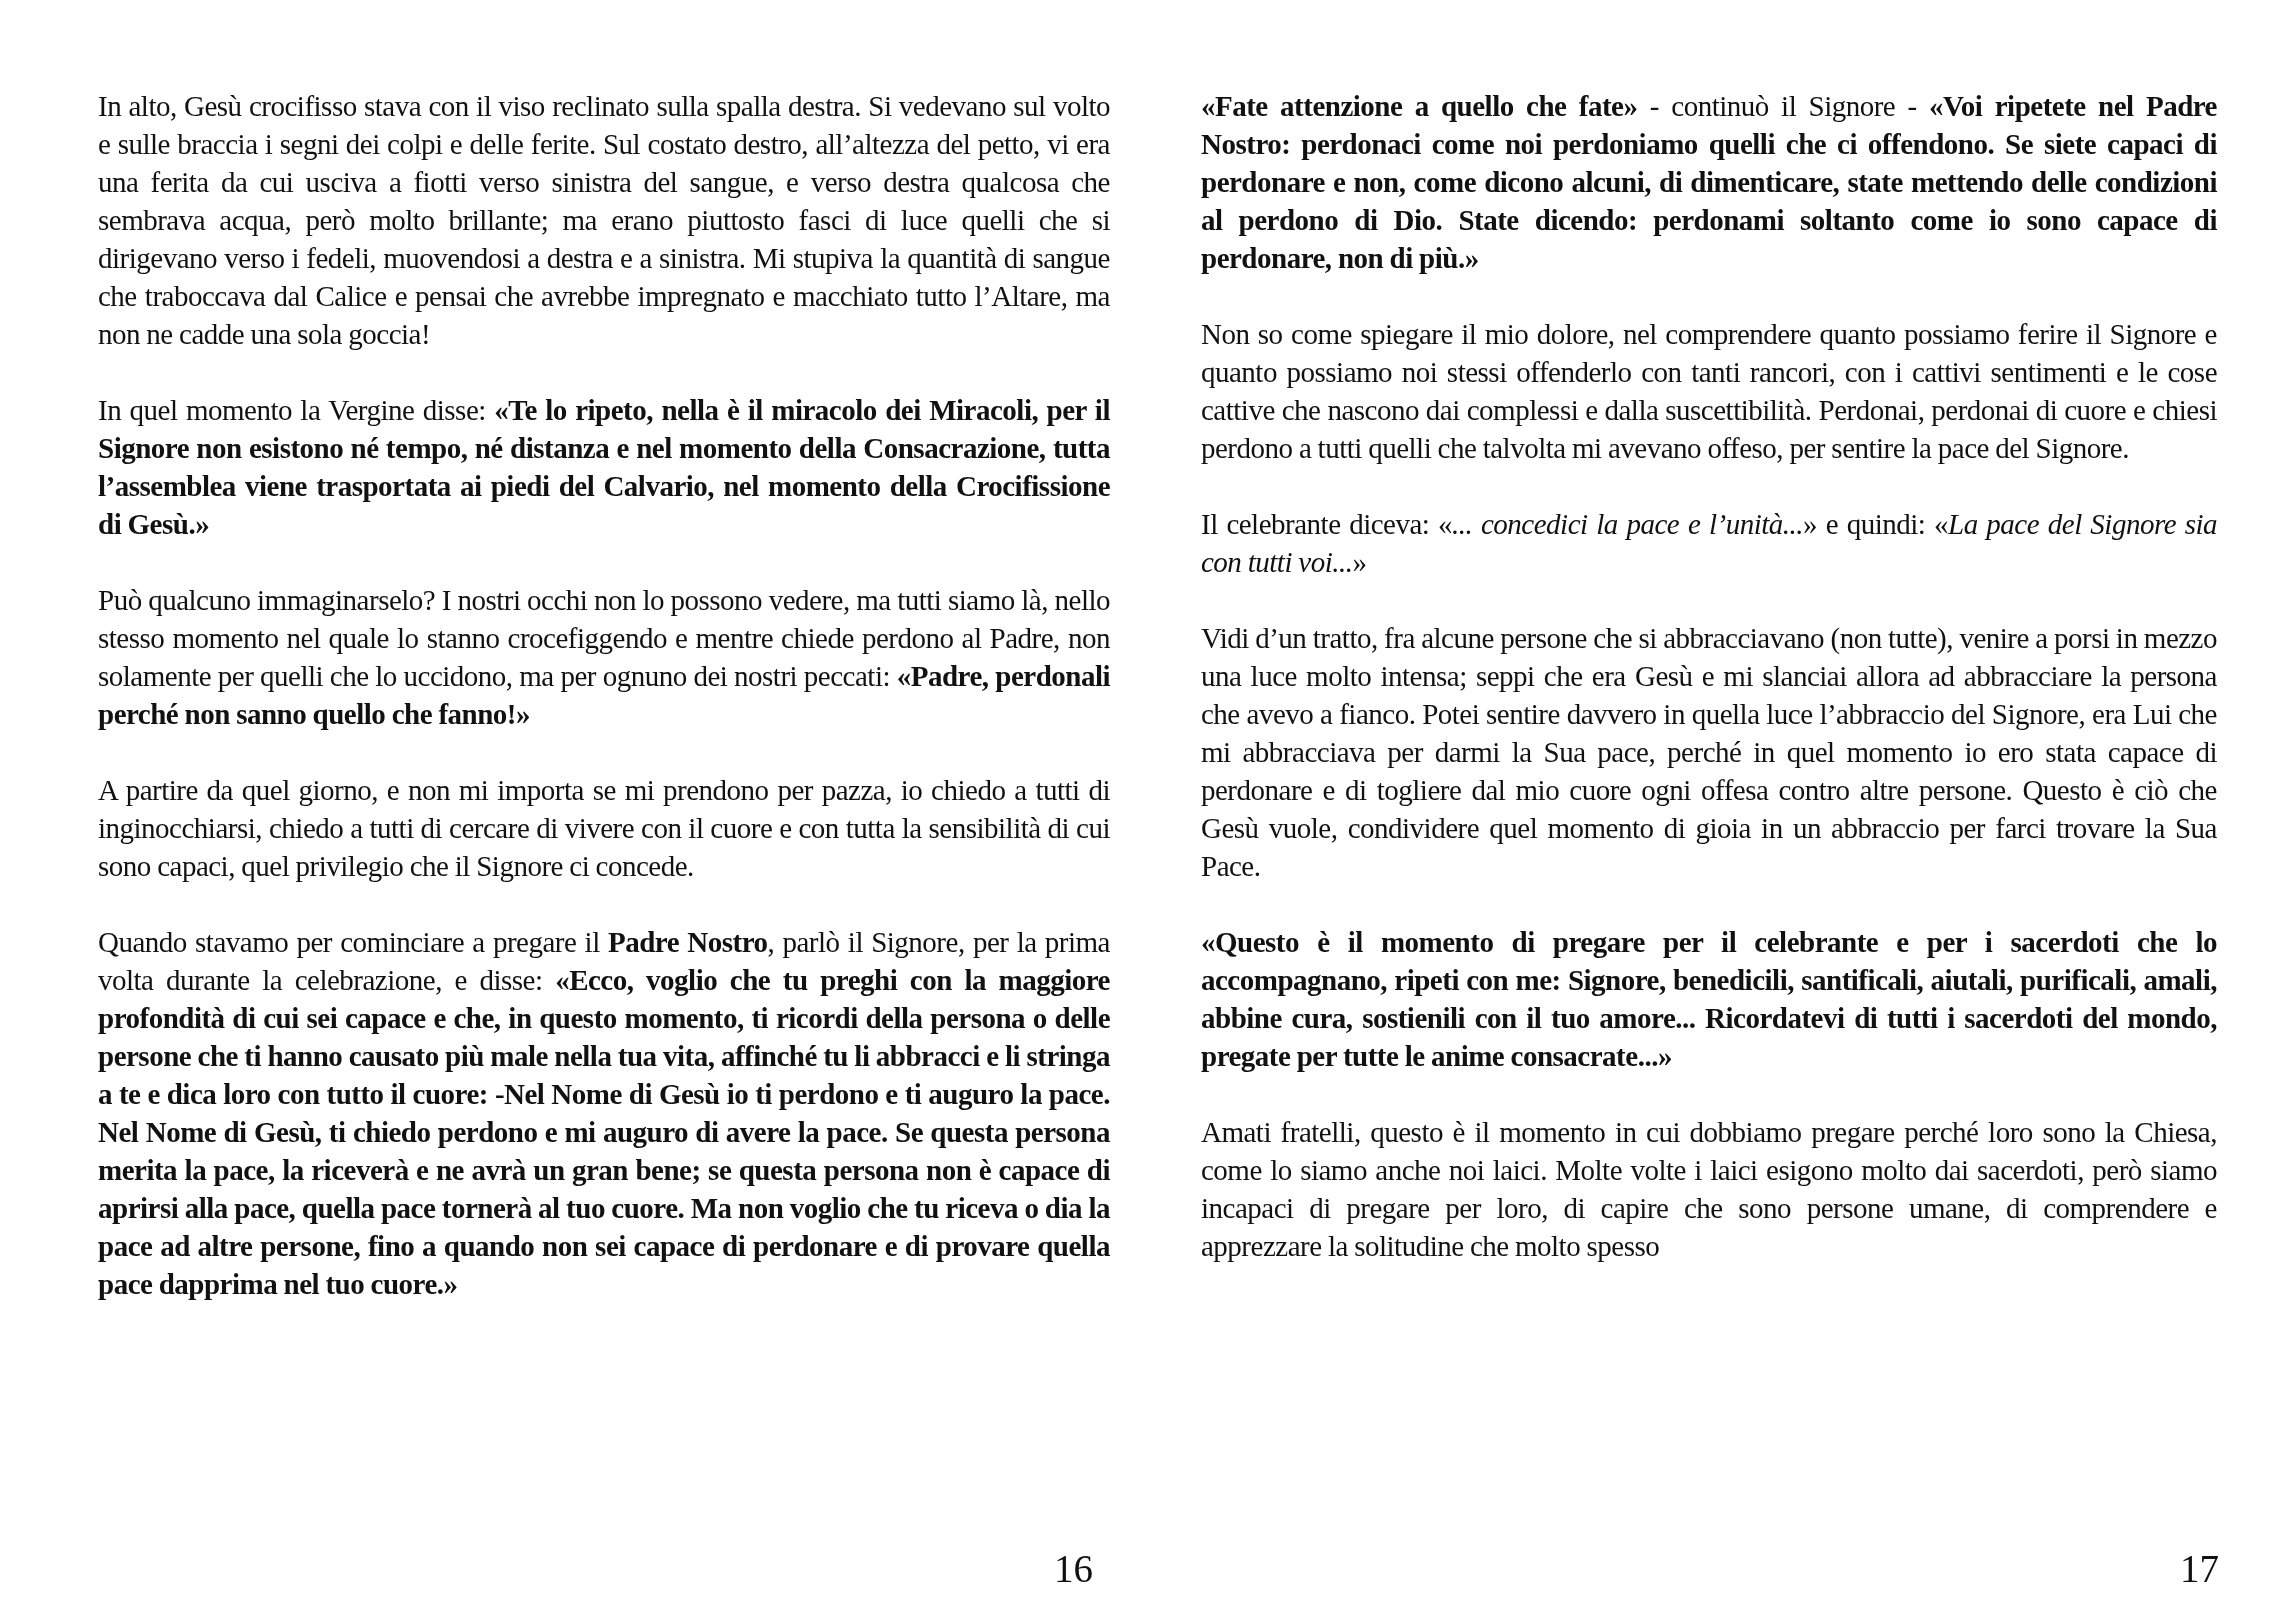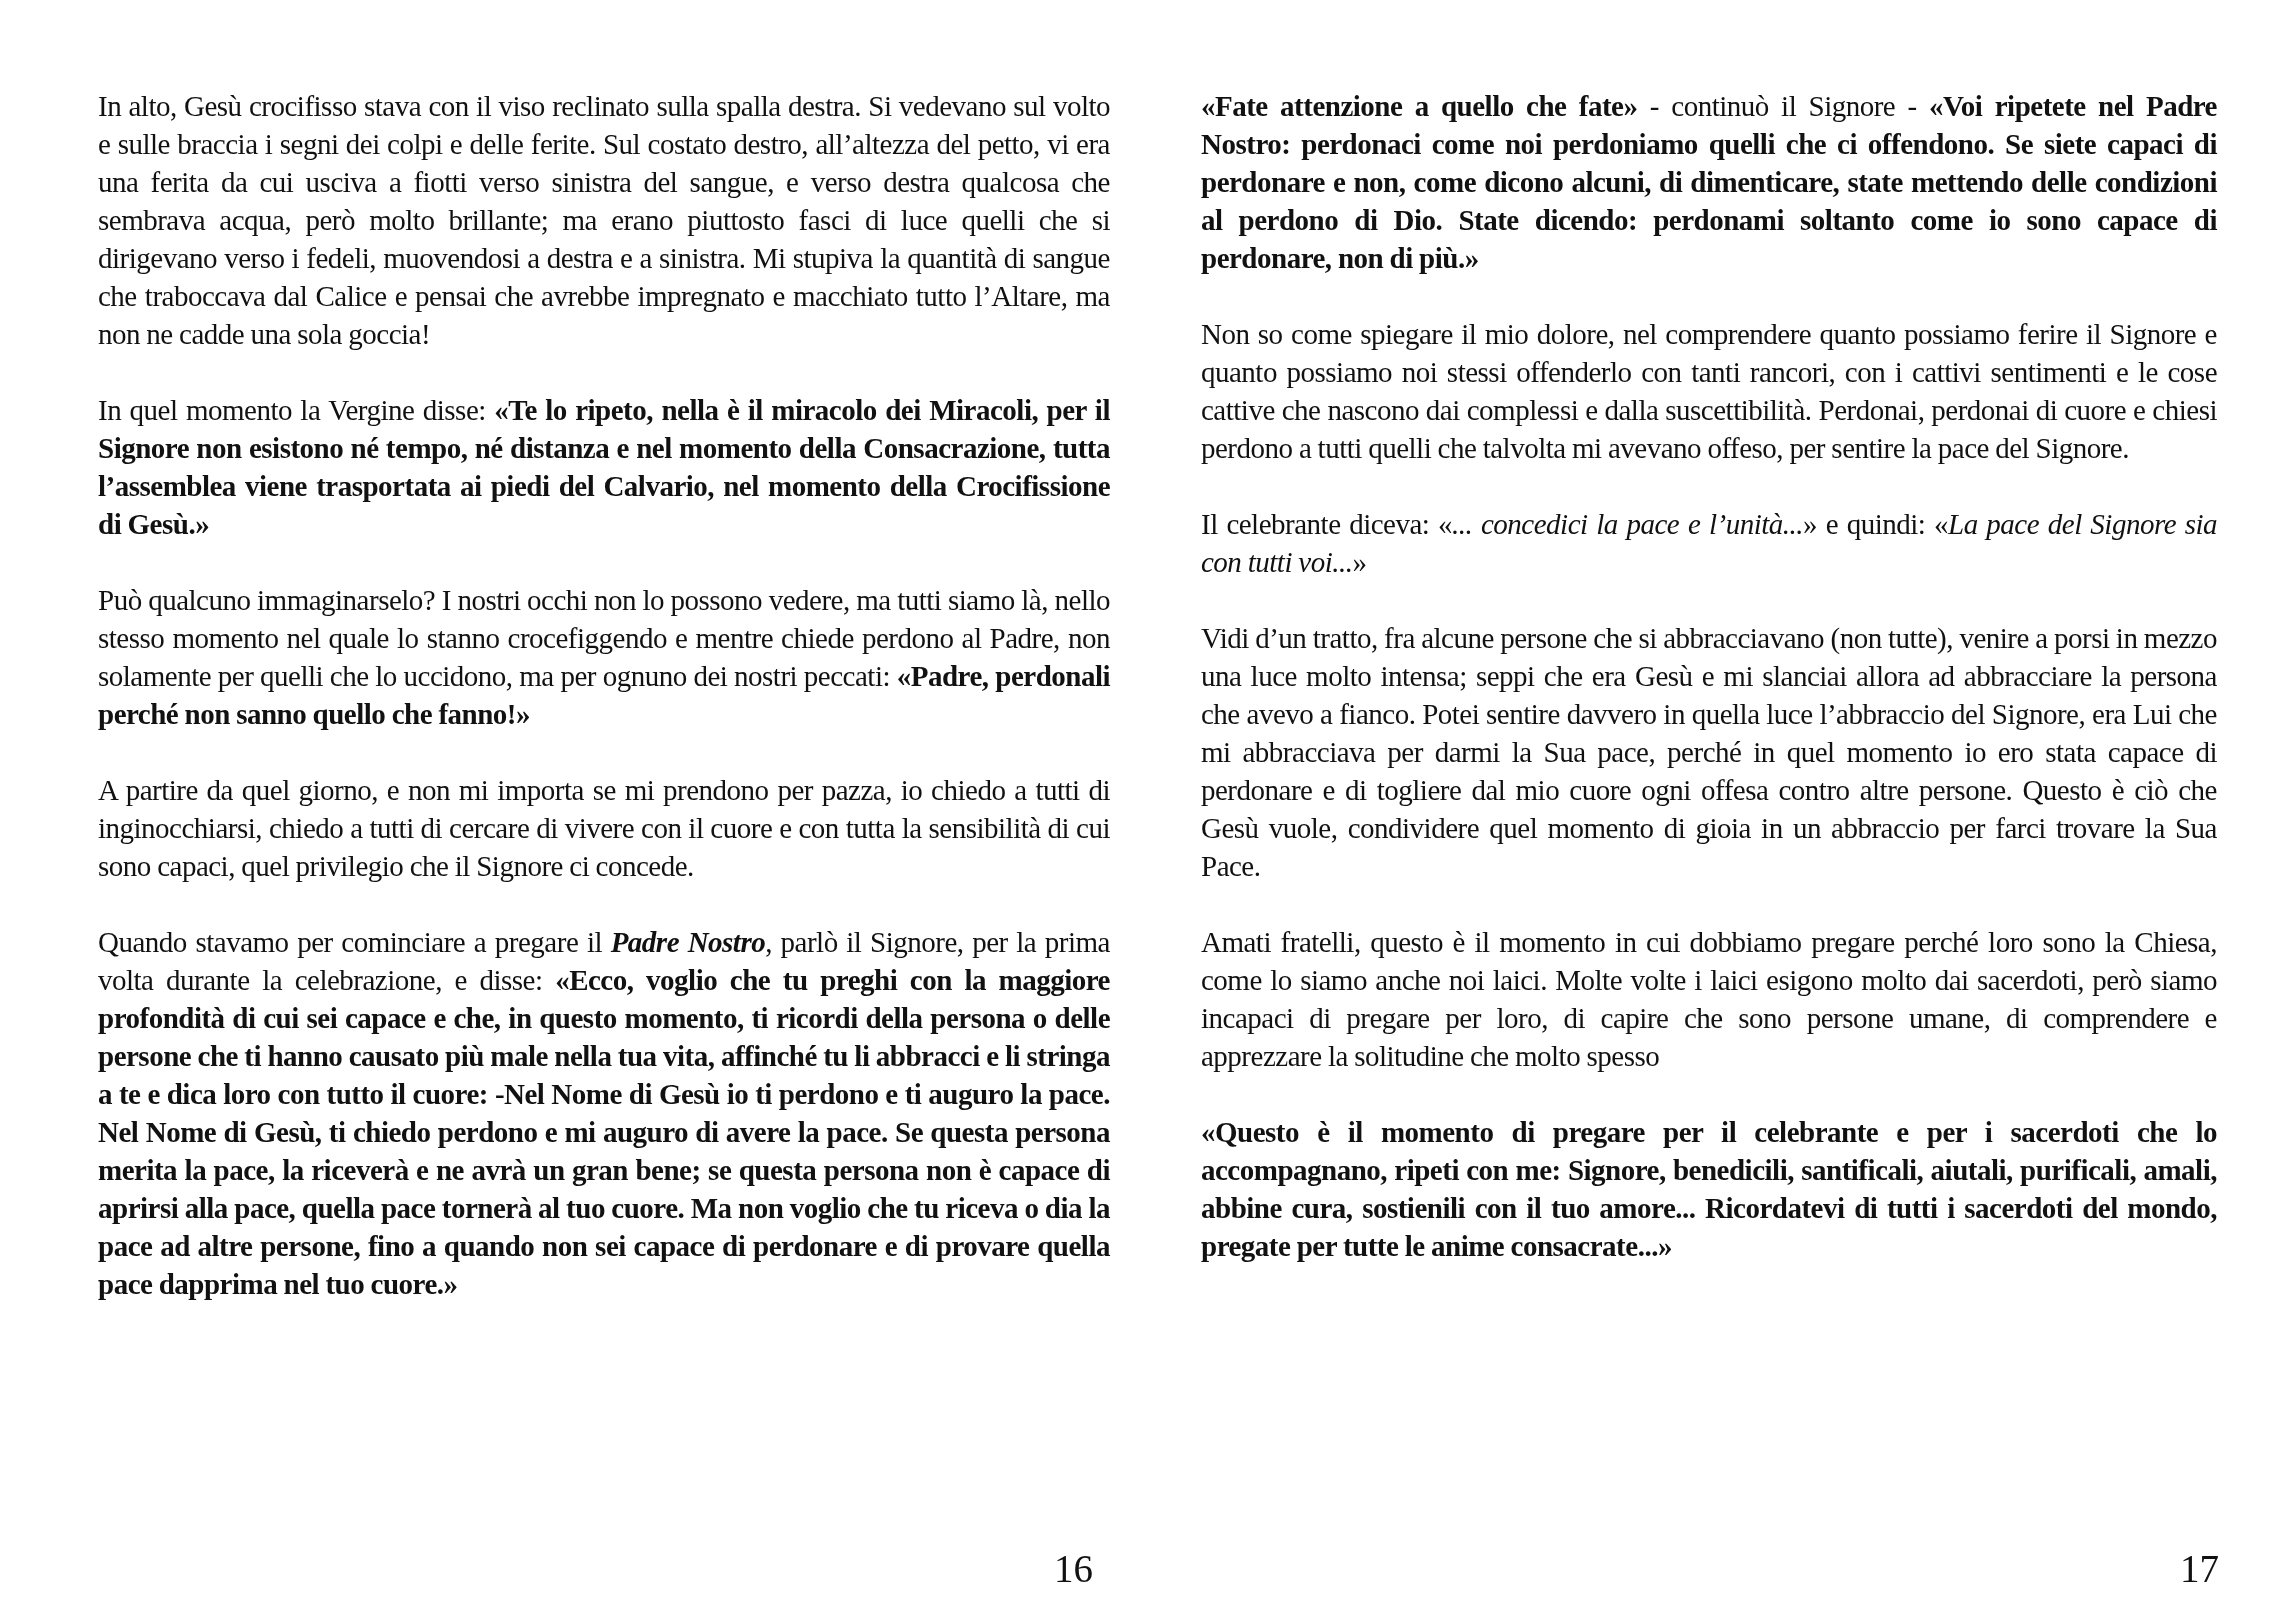--- a/index.html
+++ b/index.html
@@ -8,21 +8,21 @@
   .page { position:absolute; top:0; height:1381px; }
   .page.left { left:0; width:1148px; }
   .page.right { left:1148px; width:1148px; }
   .textblock { position:absolute; top:87px; }
   .page.left .textblock { left:98px; width:1012px; }
   .page.right .textblock { left:53px; width:1016px; }
   .para { margin:0 0 38px 0; font-size:29px; line-height:38px; text-align:justify;
           letter-spacing:-0.5px; word-spacing:-0.4px; }
   .para .b { font-weight:bold; }
   .para .i { font-style:italic; }
-  .para .bi { font-weight:bold; font-style:italic; }
+  .para .bi { font-weight:bold; }
   .page-number { position:absolute; top:1551px; font-size:39px; line-height:35px; }
   .page.left .page-number { left:1054px; }
   .page.right .page-number { left:1032px; }
 </style>
 </head>
 <body>
 
 <div class="page left">
   <div class="textblock">
       <p class="para"><span>In alto, Gesù crocifisso stava con il viso reclinato sulla spalla destra. Si vedevano sul volto e sulle braccia i segni dei colpi e delle ferite. Sul costato destro, all’altezza del petto, vi era una ferita da cui usciva a fiotti verso sinistra del sangue, e verso destra qualcosa che sembrava acqua, però molto brillante; ma erano piuttosto fasci di luce quelli che si dirigevano verso i fedeli, muovendosi a destra e a sinistra. Mi stupiva la quantità di sangue che traboccava dal Calice e pensai che avrebbe impregnato e macchiato tutto l’Altare, ma non ne cadde una sola goccia!</span></p>
@@ -33,18 +33,18 @@
     </div>
   <div class="page-number">16</div>
 </div>
 
 <div class="page right">
   <div class="textblock">
       <p class="para"><span class="b">«Fate attenzione a quello che fate»</span><span> - continuò il Signore - </span><span class="b">«Voi ripetete nel Padre Nostro: perdonaci come noi perdoniamo quelli che ci offendono. Se siete capaci di perdonare e non, come dicono alcuni, di dimenticare, state mettendo delle condizioni al perdono di Dio. State dicendo: perdonami soltanto come io sono capace di perdonare, non di più.»</span></p>
       <p class="para"><span>Non so come spiegare il mio dolore, nel comprendere quanto possiamo ferire il Signore e quanto possiamo noi stessi offenderlo con tanti rancori, con i cattivi sentimenti e le cose cattive che nascono dai complessi e dalla suscettibilità. Perdonai, perdonai di cuore e chiesi perdono a tutti quelli che talvolta mi avevano offeso, per sentire la pace del Signore.</span></p>
       <p class="para"><span>Il celebrante diceva: «</span><span class="i">... concedici la pace e l’unità...</span><span>» e quindi: «</span><span class="i">La pace del Signore sia con tutti voi...</span><span>»</span></p>
       <p class="para"><span>Vidi d’un tratto, fra alcune persone che si abbracciavano (non tutte), venire a porsi in mezzo una luce molto intensa; seppi che era Gesù e mi slanciai allora ad abbracciare la persona che avevo a fianco. Potei sentire davvero in quella luce l’abbraccio del Signore, era Lui che mi abbracciava per darmi la Sua pace, perché in quel momento io ero stata capace di perdonare e di togliere dal mio cuore ogni offesa contro altre persone. Questo è ciò che Gesù vuole, condividere quel momento di gioia in un abbraccio per farci trovare la Sua Pace.</span></p>
+      <p class="para"><span class="b">«Questo è il momento di pregare per il celebrante e per i sacerdoti che lo accompagnano, ripeti con me: Signore, benedicili, santificali, aiutali, purificali, amali, abbine cura, sostienili con il tuo amore... Ricordatevi di tutti i sacerdoti del mondo, pregate per tutte le anime consacrate...»</span></p>
       <p class="para"><span>Amati fratelli, questo è il momento in cui dobbiamo pregare perché loro sono la Chiesa, come lo siamo anche noi laici. Molte volte i laici esigono molto dai sacerdoti, però siamo incapaci di pregare per loro, di capire che sono persone umane, di comprendere e apprezzare la solitudine che molto spesso</span></p>
-      <p class="para"><span class="b">«Questo è il momento di pregare per il celebrante e per i sacerdoti che lo accompagnano, ripeti con me: Signore, benedicili, santificali, aiutali, purificali, amali, abbine cura, sostienili con il tuo amore... Ricordatevi di tutti i sacerdoti del mondo, pregate per tutte le anime consacrate...»</span></p>
     </div>
   <div class="page-number">17</div>
 </div>
 
 
 </body></html>

